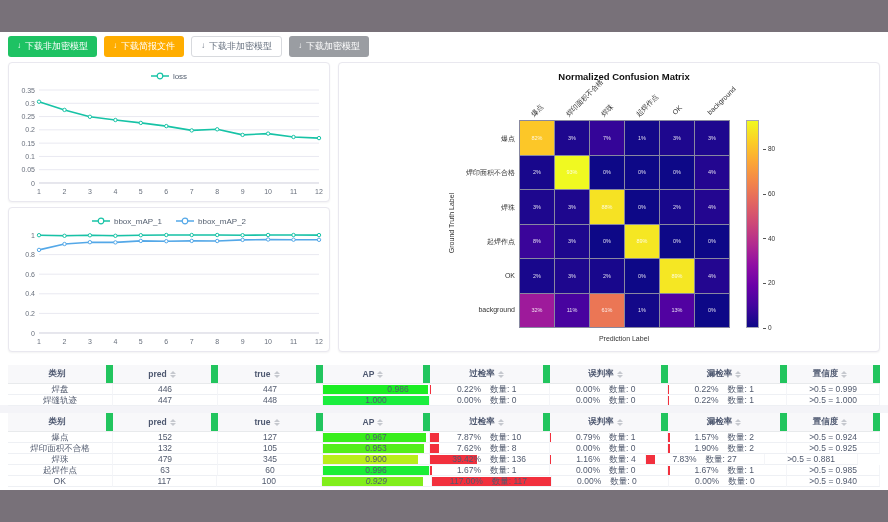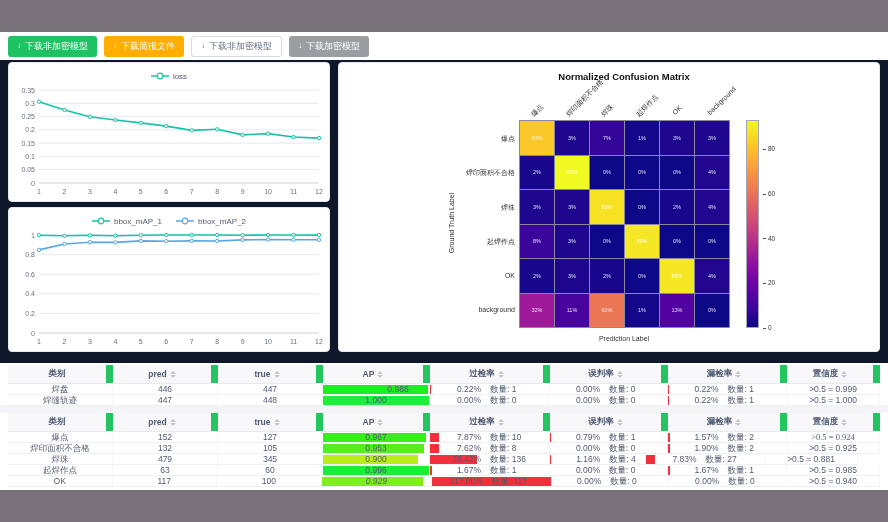--- a/index.html
+++ b/index.html
@@ -14,21 +14,21 @@
     display:flex; align-items:center; gap:7px; padding-left:8px; }
   .btn { height:21px; border:none; border-radius:3px; font-size:9px; display:inline-flex;
     align-items:center; gap:4px; padding:0 9px; cursor:pointer;
     font-family:"Liberation Sans","DejaVu Sans",sans-serif; }
   .btn .dl-icon { font-size:8px; line-height:1; }
   .btn.green  { background:#1ec263; color:#fff; }
   .btn.orange { background:#ffad00; color:#fff; }
   .btn.plain  { background:#fff; color:#66707f; border:1px solid #d8dade; }
   .btn.gray   { background:#9a9da2; color:#fff; }
 
-  .content { position:absolute; left:0; top:60px; width:888px; height:303px; background:#0f172a; }
+  .content { position:absolute; left:0; top:60px; width:888px; height:303px; background:#ffffff; }
   .card { position:absolute; background:#fff; border:1px solid #e9e8ef; border-radius:4px;
     box-shadow:0 1px 2px rgba(0,0,0,.05); }
   .card-loss { left:8px;  top:2px;  width:322px; height:140px; }
   .card-map  { left:8px;  top:147px; width:322px; height:145px; }
   .card-cm   { left:338px; top:2px; width:542px; height:290px; }
 
   .legend { position:absolute; left:0; top:6px; width:100%; height:14px; display:flex;
     justify-content:center; align-items:center; gap:14px; }
   .lg-item { display:inline-flex; align-items:center; gap:4px; cursor:pointer; }
   .lg-label { font-size:8px; color:#556070; }
@@ -491,21 +491,21 @@
               <span class="cnt">数量: 1</span>
             </span>
           </div>
           <div class="td" style="width: 119px;">
             <div class="bar red" style="width: 1.57%;"></div>
             <span class="cell-text">
               <span class="pct">1.57%</span>
               <span class="cnt">数量: 2</span>
             </span>
           </div>
-          <div class="td" style="width: 93px; font-family: Liberation Serif, serif;">&gt;0.5 = 0.924</div>
+          <div class="td" style="width: 93px;">&gt;0.5 = 0.924</div>
         </div>
         <div class="tr">
           <div class="td" style="width: 105px;">焊印面积不合格</div>
           <div class="td" style="width: 105px;">132</div>
           <div class="td" style="width: 105px;">105</div>
           <div class="td" style="width: 107px;">
             <div class="bar" style="width: 95.3%; background: rgb(83, 238, 27);"></div>
             <span class="cell-text">0.953</span>
           </div>
           <div class="td" style="width: 120px;">

